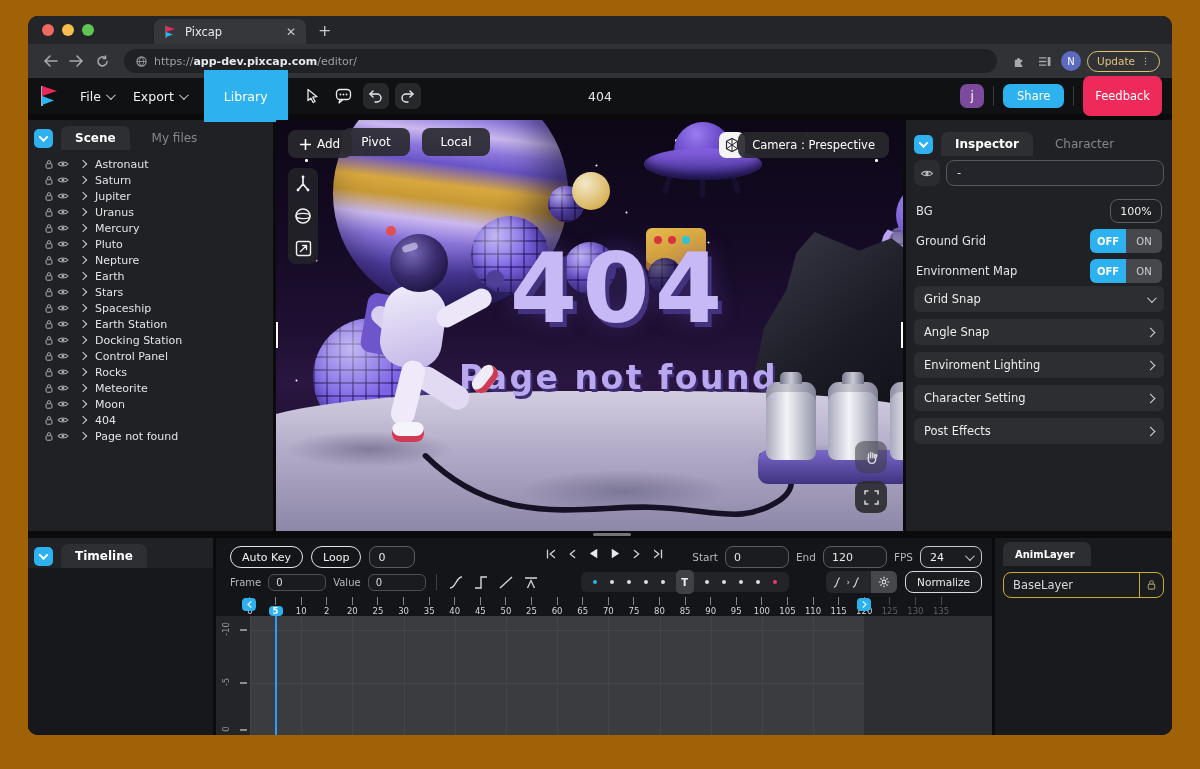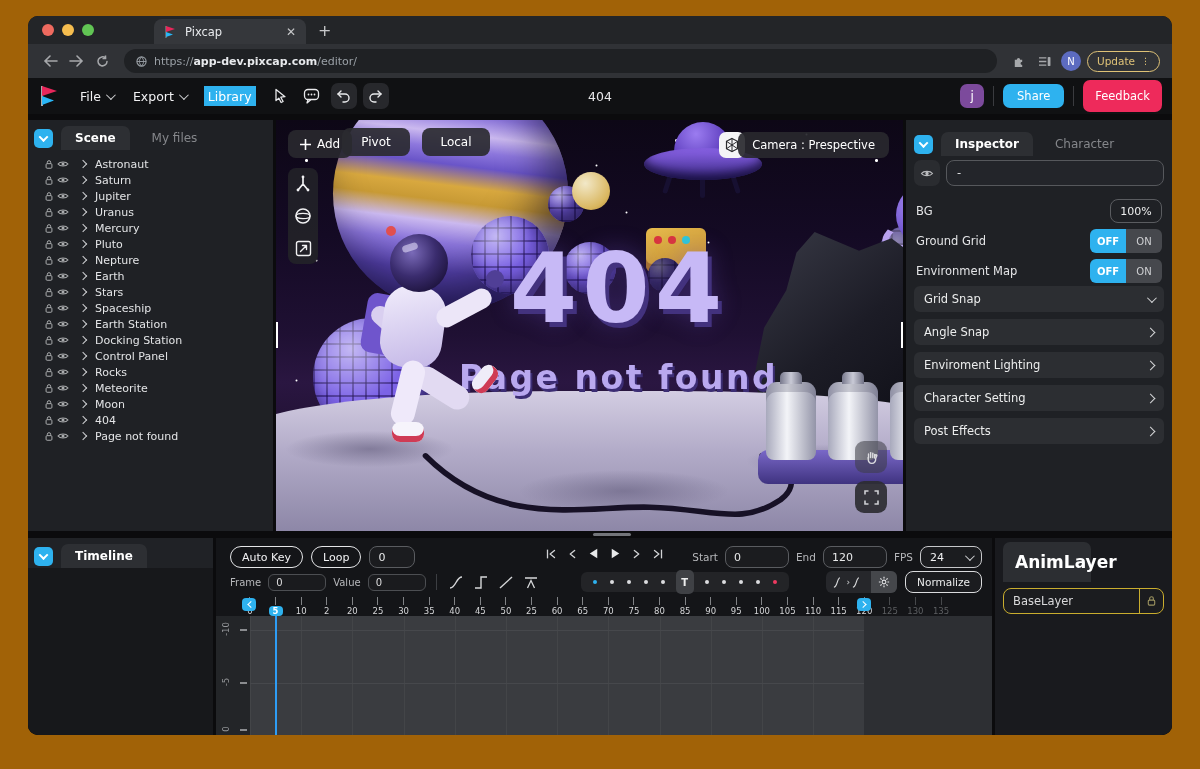--- a/index.html
+++ b/index.html
@@ -29,32 +29,32 @@
   .updatebtn{height:21px;border:1.5px solid var(--update,#dfc277);border-radius:11px;color:var(--update,#dfc277);
     font-size:10.5px;display:flex;align-items:center;gap:6px;padding:0 9px;}
   .updatebtn .kebab{letter-spacing:0;font-size:9px;}
 
   
   .apptoolbar{height:36px;background:#101113;display:flex;align-items:center;flex:none;position:relative;padding:0 10px;}
   .logo{width:22px;height:24px;margin-right:10px;}
   .menubtn{color:#f1f1f3;font-size:12.5px;display:flex;align-items:center;gap:5px;padding:0 10px;height:36px;}
   .caret{width:7px;height:7px;border-right:1.5px solid #cfd0d3;border-bottom:1.5px solid #cfd0d3;
     transform:rotate(45deg) translateY(-2px);}
-  .librarybtn{height:20px;background:var(--accent,#2eb2ef);color:#fff;font-size:12.5px;
-    display:flex;align-items:center;padding:0 4px;margin:0 8px;}
+  .librarybtn{height:52px;background:var(--accent,#2eb2ef);color:#fff;font-size:12.5px;
+    display:flex;align-items:center;padding:0 20px;margin:0 8px;}
   .iconbtn{width:26px;height:26px;border-radius:7px;display:flex;align-items:center;justify-content:center;margin:0 3px;}
   .iconbtn.boxed{background:#27282c;}
   .doc-title{position:absolute;left:0;right:0;text-align:center;color:#e8e8ea;font-size:12.5px;pointer-events:none;}
   .tb-right{margin-left:auto;display:flex;align-items:center;gap:9px;z-index:2;}
   .avatarJ{width:24px;height:24px;border-radius:7px;background:var(--avatar_j,#7c4a9c);color:#fff;
     font-size:12px;display:flex;align-items:center;justify-content:center;}
   .vsep{width:1px;height:20px;background:#3a3b3f;}
   .sharebtn{height:24px;background:var(--accent,#2eb2ef);border-radius:7px;color:#fff;font-size:11.5px;
     display:flex;align-items:center;padding:0 14px;}
-  .feedbackbtn{height:32px;background:var(--feedback,#ee2a5b);border-radius:7px;color:#fff;font-size:11.5px;
+  .feedbackbtn{height:40px;background:var(--feedback,#ee2a5b);border-radius:7px;color:#fff;font-size:11.5px;
     display:flex;align-items:center;padding:0 12px;}
 
   
   .mainrow{height:417px;flex:none;display:flex;background:#0b0b0d;padding-top:6px;}
   .panel{background:#1f2125;}
   .scene-panel{width:245px;flex:none;display:flex;flex-direction:column;}
   .insp-panel{width:266px;flex:none;padding:6px 8px;overflow:hidden;}
   .phead{display:flex;align-items:flex-end;gap:8px;padding:6px 6px 0 6px;height:30px;flex:none;}
   .collapsebtn{width:19px;height:19px;border-radius:5px;background:var(--accent,#2eb2ef);
     display:flex;align-items:center;justify-content:center;margin-bottom:2px;}
@@ -254,21 +254,21 @@
     background-repeat:no-repeat,no-repeat,repeat;}
   .gdim{position:absolute;left:648.4px;top:0;bottom:0;right:0;background:#2d2f33;}
   .playhead{position:absolute;left:58.6px;top:-1px;bottom:0;width:2px;background:var(--playhead,#2e9df5);z-index:2;}
   .vlabel{position:absolute;left:-1px;width:22px;text-align:center;font-size:8.5px;color:#95979a;
     transform:rotate(-90deg);}
   .vlabel:nth-of-type(1){top:8px;}.vlabel:nth-of-type(2){top:61px;}.vlabel:nth-of-type(3){top:108px;}
   .vtick{position:absolute;left:24px;width:7px;height:2px;background:#8a8c8f;}
   .vtick.t1{top:13px}.vtick.t2{top:66px}.vtick.t3{top:113px}
 
   
-  .al-tab{height:40px;width:88px;background:#2c2e32;border-radius:7px 7px 0 0;color:#fff;font-size:17px;
+  .al-tab{height:24px;width:88px;background:#2c2e32;border-radius:7px 7px 0 0;color:#fff;font-size:10px;
     font-weight:700;display:flex;align-items:center;padding:0 12px;}
   .al-icons{height:32px;display:flex;align-items:center;gap:12px;padding:4px 2px 0 2px;color:#e9eaeb;font-size:11.5px;}
   .al-icons .grow{flex:1;}
   .al-input{height:26px;margin-top:6px;border:1.5px solid var(--layer_outline,#c9ad2e);border-radius:8px;
     background:#1b1c1f;display:flex;align-items:center;overflow:hidden;}
   .al-input .txt{flex:1;color:#d9d9db;font-size:11.5px;padding:0 9px;}
   .al-input .lockseg{width:24px;height:100%;border-left:1.5px solid var(--layer_outline,#c9ad2e);
     display:flex;align-items:center;justify-content:center;}
 
   svg{display:block;}

